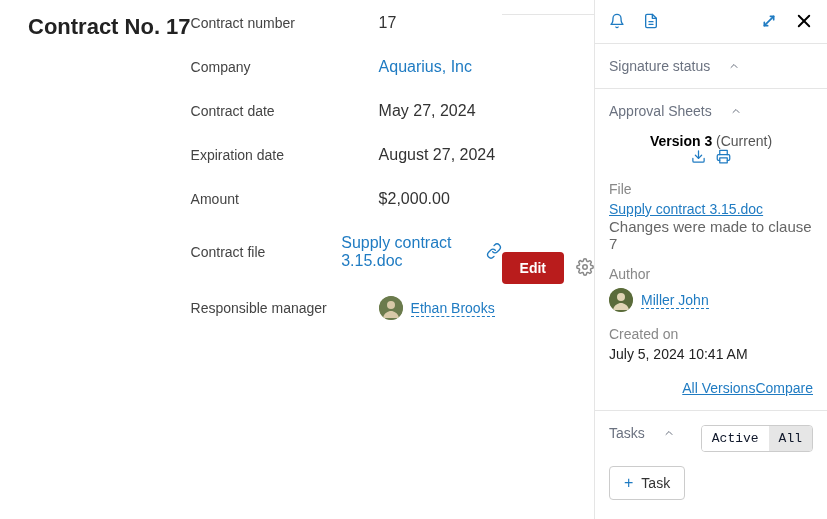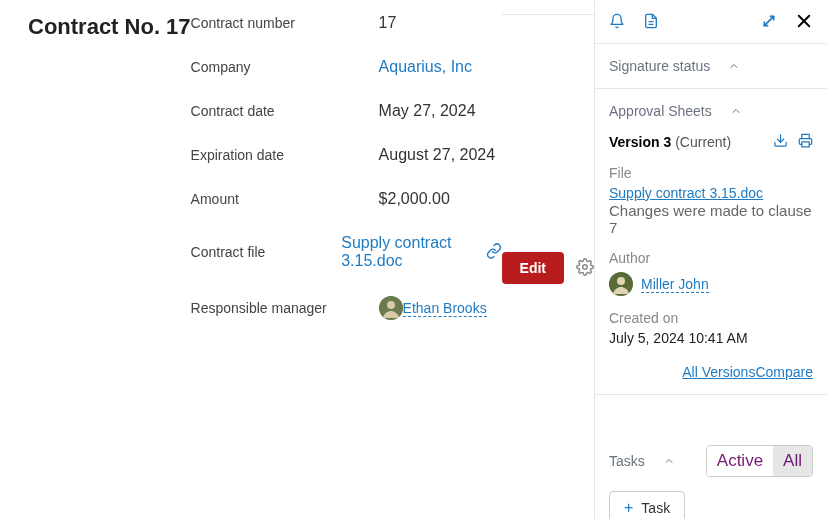--- a/index.html
+++ b/index.html
@@ -39,21 +39,21 @@
     }
     .detail-value {
       color: #333;
       font-size: 16px;
     }
     .detail-value.link {
       color: #1f7bc2;
       cursor: pointer;
     }
     .file-row { display: flex; align-items: center; gap: 8px; }
-    .manager-row { display: flex; align-items: center; }
+    .manager-row { display: flex; align-items: center; gap: 8px; }
     .avatar {
       width: 24px;
       height: 24px;
       border-radius: 50%;
       background: #7a8a5a;
       display: inline-flex;
       align-items: center;
       justify-content: center;
       overflow: hidden;
     }
@@ -128,20 +128,21 @@
       gap: 18px;
       color: #6b7280;
       font-size: 14px;
       cursor: pointer;
     }
     .section-body { margin-top: 14px; }
     .version-line {
       display: flex;
       align-items: center;
       justify-content: space-between;
+      flex-direction: column;
     }
     .version-text { font-size: 14px; color: #555;}
     .version-text strong { color: #000; font-weight: 700; }
     .version-actions { display: flex; gap: 10px; }
     .sub-label {
       color: #888;
       font-size: 14px;
       margin-top: 14px;
     }
     .file-link {
@@ -177,36 +178,36 @@
       margin-top: 18px;
     }
     .blue-link {
       color: #1f7bc2;
       text-decoration: underline;
       cursor: pointer;
     }
     .tasks-header-row {
       display: flex;
       justify-content: space-between;
-      align-items: center;
-      margin-top: 36px;
+      align-items: flex-start;
     }
     .toggle-group {
       display: flex;
       border: 1px solid #ccc;
       border-radius: 4px;
       overflow: hidden;
     }
     .toggle-btn {
       background: #fff;
       border: none;
       padding: 5px 10px;
-      font-size: 17px;
-      cursor: pointer;
-      color: #701a75;
+      font-size: 13px;
+      cursor: pointer;
+      color: #0f172a;
+      font-family: Liberation Mono, monospace;
     }
     .toggle-btn.active {
       background: #e6e6e6;
     }
     .task-add-row { margin-top: 14px; }
     .outline-btn {
       background: #fff;
       border: 1px solid #ccc;
       border-radius: 4px;
       padding: 7px 14px;

